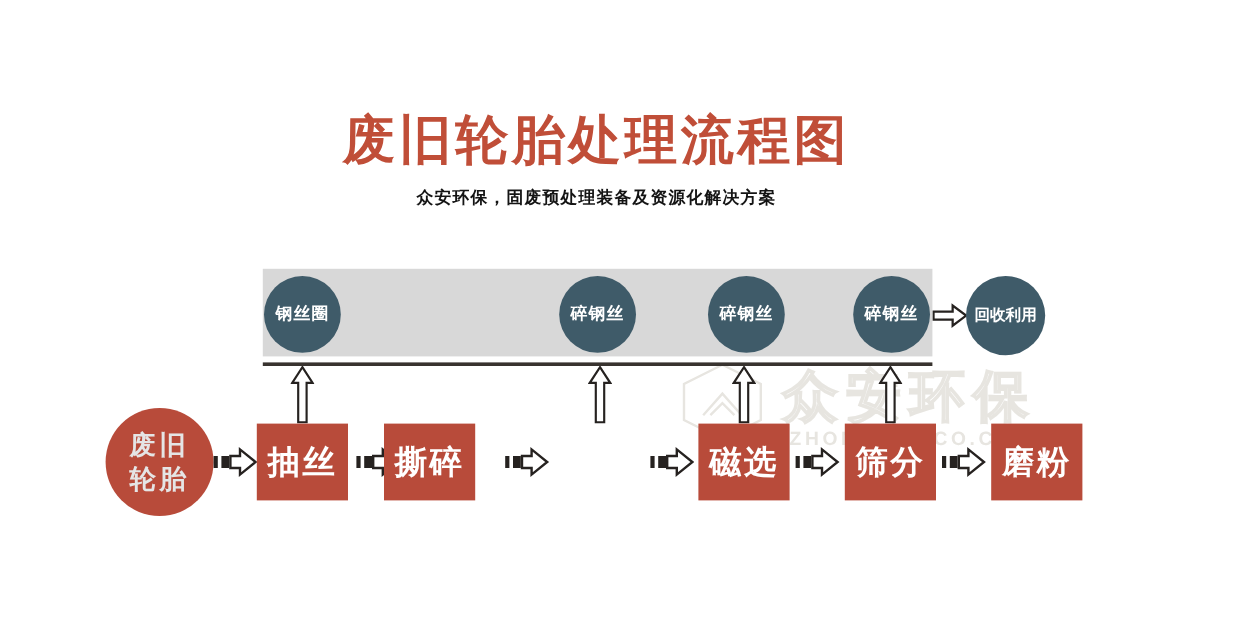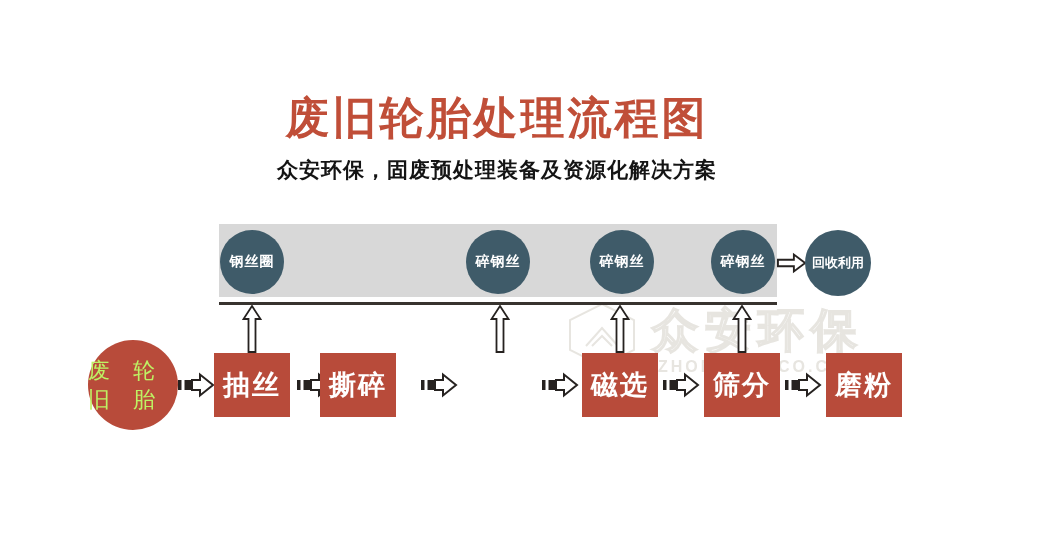--- a/index.html
+++ b/index.html
@@ -7,42 +7,42 @@
     --band-gray:#d8d8d8; --line-dark:#38332f; --watermark-gray:#e7e5e0;
   }
   html,body{margin:0;padding:0;background:#fff;}
   .canvas{
     position:relative;width:1045px;height:537px;background:#fff;overflow:hidden;
     font-family:"Liberation Sans","DejaVu Sans",sans-serif;
   }
   
   .header{position:absolute;left:0;top:80px;width:994px;text-align:center;z-index:2;}
   .title{margin:14px;font-size:44px;line-height:48px;font-weight:800;letter-spacing:3px;color:var(--title-red);}
-  .subtitle{margin-top:9px;font-size:21px;letter-spacing:1px;font-weight:600;color:#141414;
+  .subtitle{margin-top:9px;font-size:14px;letter-spacing:1px;font-weight:600;color:#141414;
     font-family:"Liberation Serif","DejaVu Serif",serif;}
   
   .wm{position:absolute;z-index:0;color:var(--watermark-gray);}
   .wm-hex{left:566px;top:302px;width:72px;height:66px;}
   .wm-text{left:652px;top:300px;font-size:46px;font-weight:800;letter-spacing:7px;color:#fff;
     -webkit-text-stroke:1.5px var(--watermark-gray);}
   .wm-latin{font-size:16px;font-weight:bold;letter-spacing:3px;top:358px;}
   .wm-latin.l{left:658px;} .wm-latin.r{left:778px;}
   
   .band{position:absolute;left:219px;top:224px;width:558px;height:73px;background:var(--band-gray);z-index:1;}
   .band-line{position:absolute;left:219px;top:302px;width:558px;height:3px;background:var(--line-dark);z-index:1;}
   .bcircle{position:absolute;top:230px;width:64px;height:64px;border-radius:50%;background:var(--teal);
     color:#fff;display:flex;align-items:center;justify-content:center;
     font-size:14px;font-weight:bold;letter-spacing:1px;z-index:2;}
   .bc1{left:220px;} .bc2{left:466px;} .bc3{left:590px;} .bc4{left:711px;}
   .recycle{left:805px;top:230px;width:66px;height:66px;font-size:13px;letter-spacing:0;}
   .rarrow{position:absolute;left:777px;top:251px;width:30px;height:24px;z-index:2;}
   
   .fsource{position:absolute;left:88px;top:340px;width:90px;height:90px;border-radius:50%;
-    background:var(--accent-red);color:#bef264;display:flex;flex-direction:row;align-items:center;
-    justify-content:center;font-size:22px;line-height:29px;font-weight:normal;letter-spacing:3px;z-index:2;}
+    background:var(--accent-red);color:#e5e5e5;display:flex;flex-direction:column;align-items:center;
+    justify-content:center;font-size:22px;line-height:29px;font-weight:bold;letter-spacing:3px;z-index:2;}
   .fbox{position:absolute;top:353px;width:76px;height:64px;background:var(--accent-red);color:#fff;
     display:flex;flex-direction:column;align-items:center;justify-content:center;
     font-size:27px;font-weight:bold;letter-spacing:2px;z-index:2;}
   .fbox.two{font-size:22px;line-height:26px;letter-spacing:1px;}
   .b1{left:214px;} .b2{left:320px;} .b3{left:462px;} .b4{left:582px;} .b5{left:704px;} .b6{left:826px;}
   .harrow{position:absolute;top:372px;width:38px;height:26px;z-index:2;}
   .ha1{left:177px;} .ha2{left:296px;} .ha3{left:420px;} .ha4{left:541px;} .ha5{left:662px;} .ha6{left:784px;}
   .uarrow{position:absolute;top:305px;width:20px;height:48px;z-index:2;}
   .ua1{left:242px;} .ua2{left:490px;} .ua3{left:610px;} .ua4{left:732px;}
 </style>

